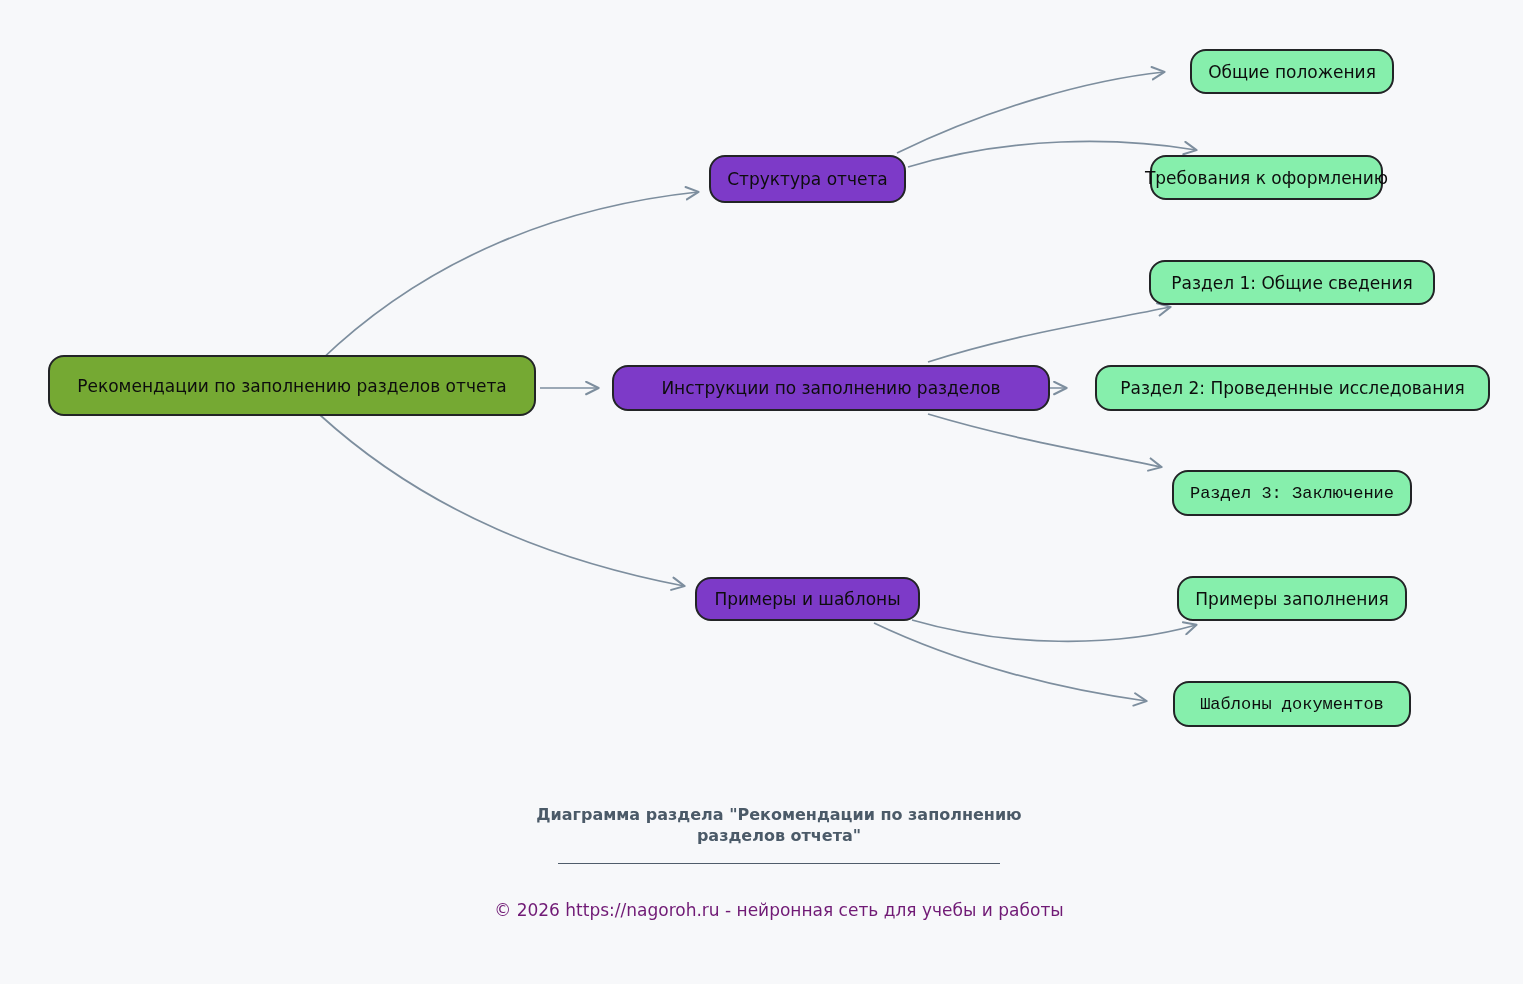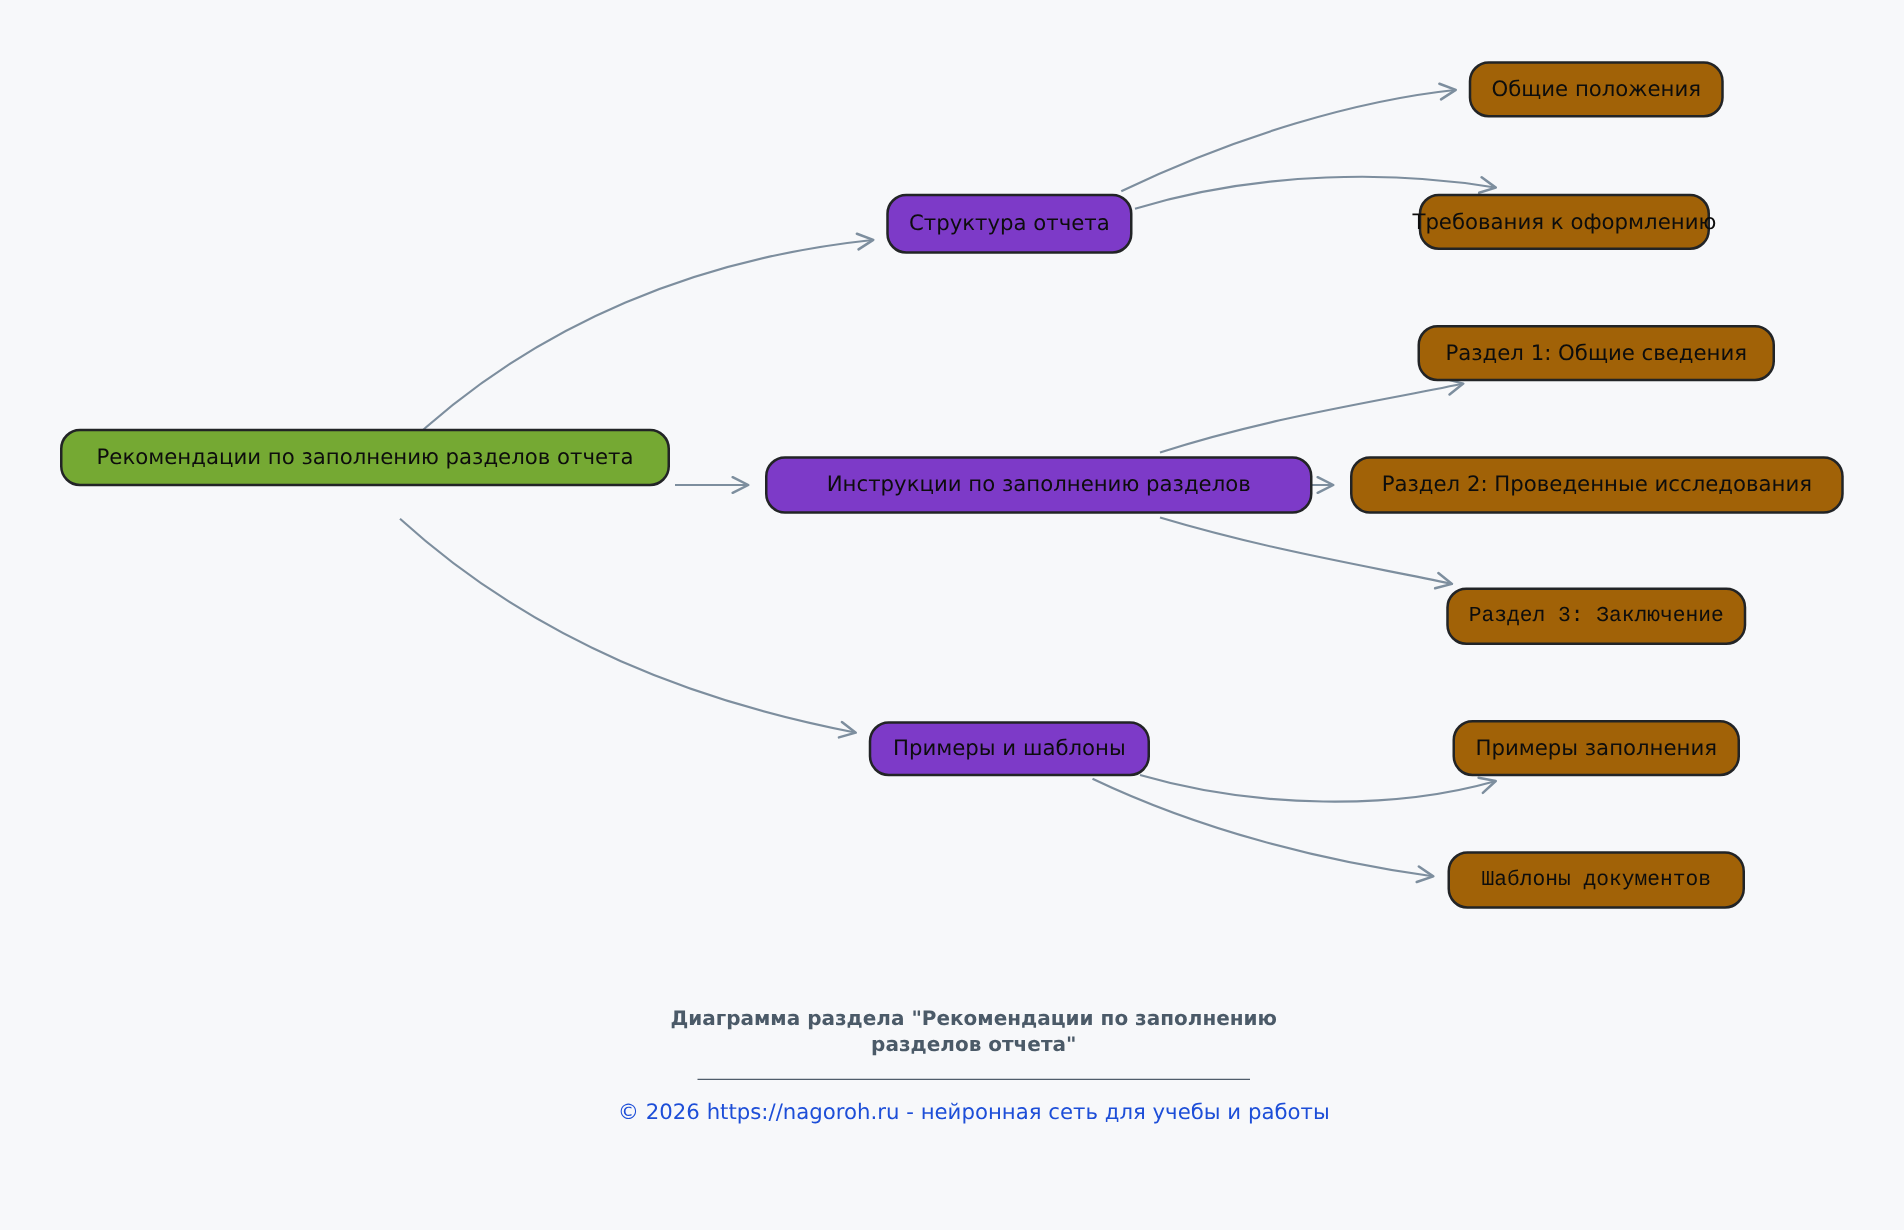--- a/index.html
+++ b/index.html
@@ -29,21 +29,21 @@
     justify-content: center;
     border: 2px solid #222426;
     border-radius: 16px;
     font-size: 17px;
     color: #0d0d0d;
     white-space: nowrap;
     padding: 0 12px;
   }
   .node.root   { background: #75a933; }
   .node.branch { background: #7d3ac8; }
-  .node.leaf   { background: #a16207; }
+  .node.leaf   { background: #86efac; margin-left: 15px; }
 
   .footer {
     position: absolute;
     left: 0;
     top: 805px;
     width: 1558px; 
     display: flex;
     flex-direction: column;
     align-items: center;
   }
@@ -55,23 +55,23 @@
     line-height: 1.3;
     color: #4b5a68;
   }
   .footer-divider {
     margin-top: 16px;
     width: 442px;
     height: 0;
     border-top: 1.6px solid #505d6b;
   }
   .footer-copyright {
-    margin-top: 16px;
+    margin-top: 36px;
     font-size: 17px;
-    color: #1d4ed8;
+    color: #701a75;
   }
 </style>
 </head>
 <body>
 
 <div class="canvas">
 
   <svg class="edges" viewBox="0 0 1523 984" xmlns="http://www.w3.org/2000/svg">
     <defs>
       <marker id="arrow" viewBox="0 0 12 12" refX="10.5" refY="6" markerWidth="15" markerHeight="15" markerUnits="userSpaceOnUse" orient="auto">
@@ -85,21 +85,21 @@
       <path d="M 897,153 C 990,108 1088,80 1164,72" marker-end="url(#arrow)"></path>
       <path d="M 908,167 C 1010,136 1118,137 1196,150" marker-end="url(#arrow)"></path>
       <path d="M 928,362 C 1015,334 1098,322 1170,307" marker-end="url(#arrow)"></path>
       <path d="M 1006,388 L 1066,388" marker-end="url(#arrow)"></path>
       <path d="M 928,414 C 1015,440 1095,453 1161,467" marker-end="url(#arrow)"></path>
       <path d="M 912,620 C 1005,647 1115,648 1196,625" marker-end="url(#arrow)"></path>
       <path d="M 874,623 C 960,664 1058,689 1146,701" marker-end="url(#arrow)"></path>
     </g>
   </svg>
 
-  <div class="node root" style="left:48px; top:343px; width:488px; height:46px;">Рекомендации по заполнению разделов отчета</div>
+  <div class="node root" style="left:48px; top:355px; width:488px; height:61px;">Рекомендации по заполнению разделов отчета</div>
 
   <div class="node branch" style="left:709px; top:155px; width:197px; height:48px;">Структура отчета</div>
 
   <div class="node branch" style="left:612px; top:365px; width:438px; height:46px;">Инструкции по заполнению разделов</div>
 
   <div class="node branch" style="left:695px; top:577px; width:225px; height:44px;">Примеры и шаблоны</div>
 
   <div class="node leaf" style="left:1175px; top:49px; width:204px; height:45px;">Общие положения</div>
 
   <div class="node leaf" style="left:1135px; top:155px; width:233px; height:45px;">Требования к оформлению</div>

